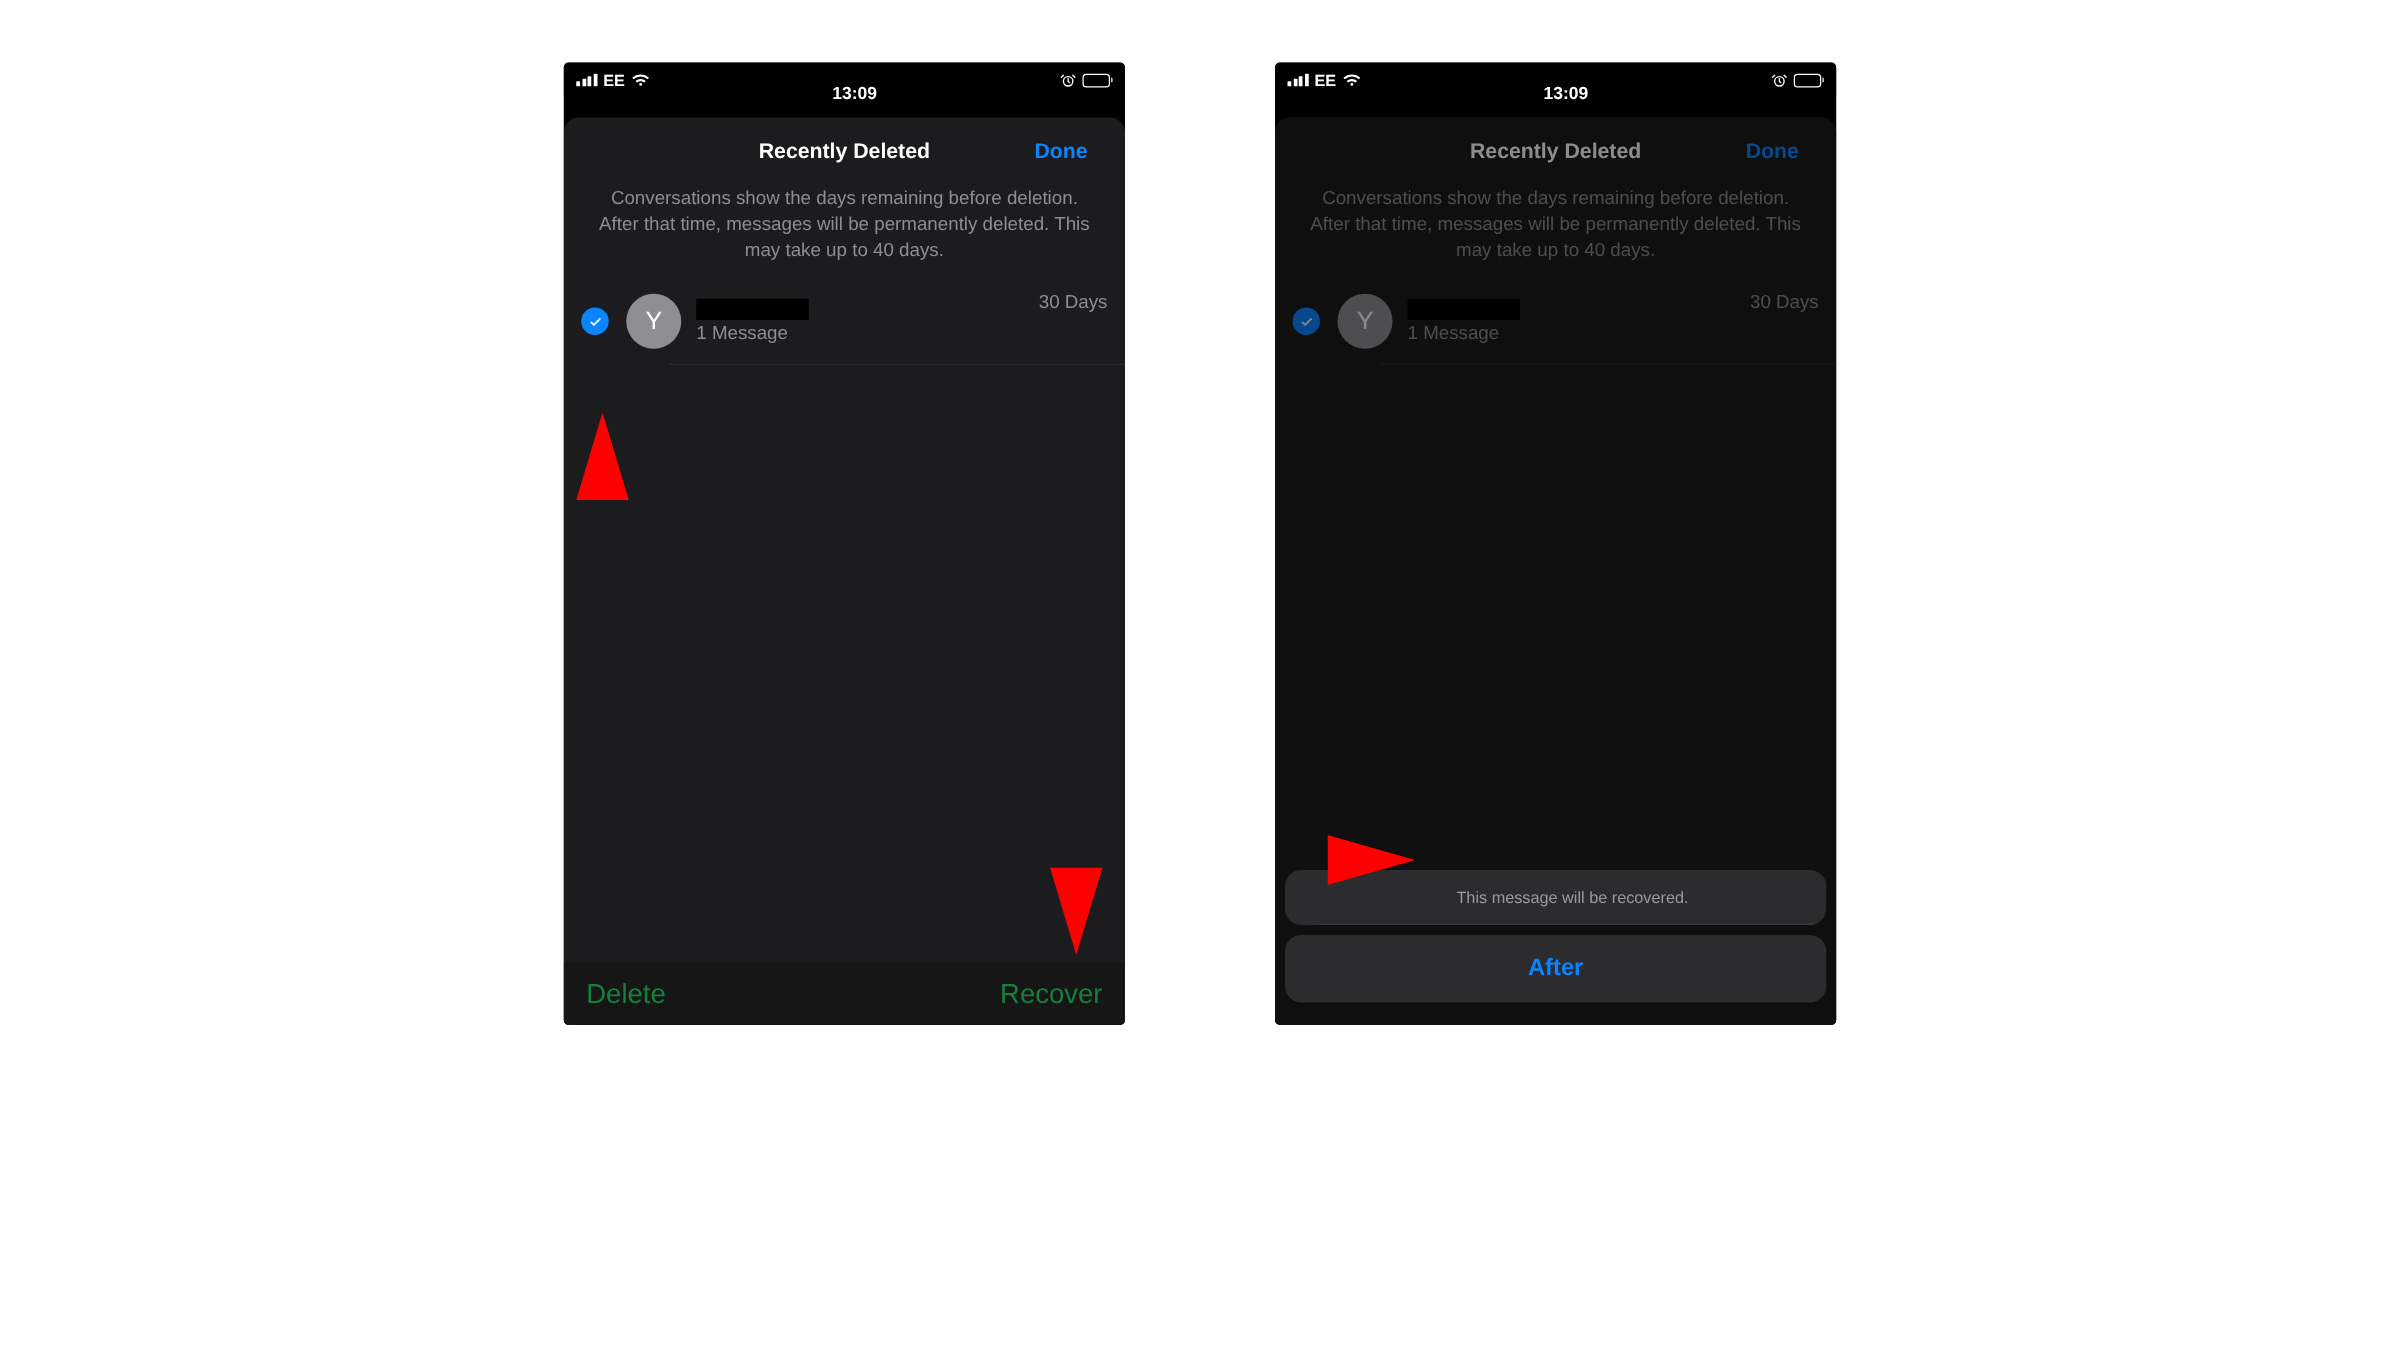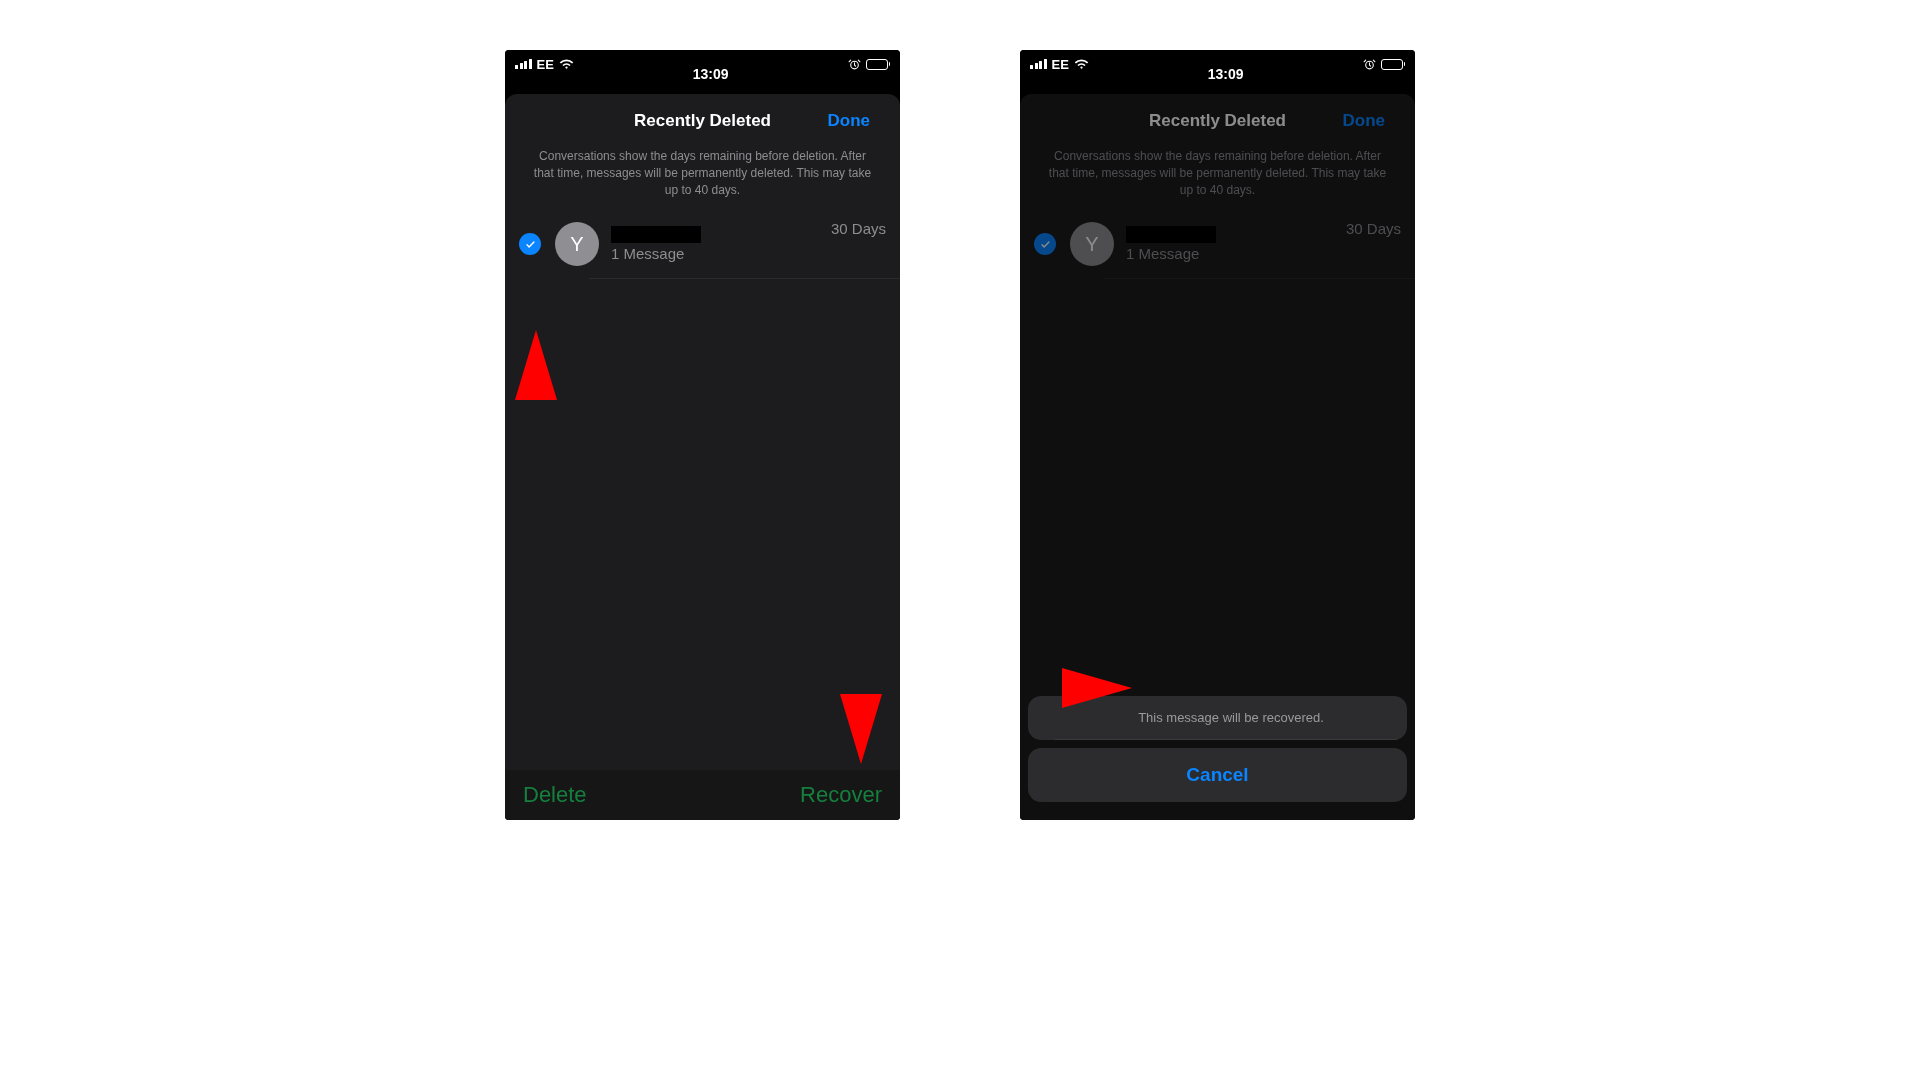--- a/index.html
+++ b/index.html
@@ -8,21 +8,21 @@
     height: 1080px;
     background: #ffffff;
     font-family: -apple-system, "Helvetica Neue", Arial, sans-serif;
     display: flex;
     align-items: flex-start;
     justify-content: center;
     gap: 120px;
     padding-top: 50px;
   }
   .phone {
-    width: 395px;
+    width: 449px;
     height: 770px;
     background: #000000;
     border-radius: 4px;
     overflow: hidden;
     position: relative;
     display: flex;
     flex-direction: column;
   }
   .status-bar {
     height: 28px;
@@ -84,21 +84,21 @@
     position: absolute;
     right: 30px;
     color: #0a84ff;
     font-size: 17px;
     font-weight: 600;
     background: none;
     border: none;
   }
   .info-text {
     color: #8d8d92;
-    font-size: 12px;
+    font-size: 15px;
     text-align: center;
     padding: 0 24px 18px 24px;
     line-height: 1.4;
   }
   .convo-row {
     display: flex;
     align-items: center;
     padding: 6px 14px 12px 14px;
     position: relative;
   }
@@ -321,21 +321,21 @@
       <div class="days">30 Days</div>
     </div>
     <div class="row-divider"></div>
   </div>
 
   <div class="action-sheet">
     <div class="action-group">
       <div class="action-title">This message will be recovered.</div>
     </div>
     <div class="action-group cancel-group">
-      <button class="action-btn">Cancel</button>
+      <button class="action-btn">After</button>
     </div>
   </div>
 
   <div class="arrow" style="left:42px; bottom:112px;">
     <svg width="70" height="40" viewBox="0 0 70 40">
         <polygon points="70,20 0,0 0,40" fill="#ff0000"></polygon>
       </svg>
   </div>
 </div>
 

